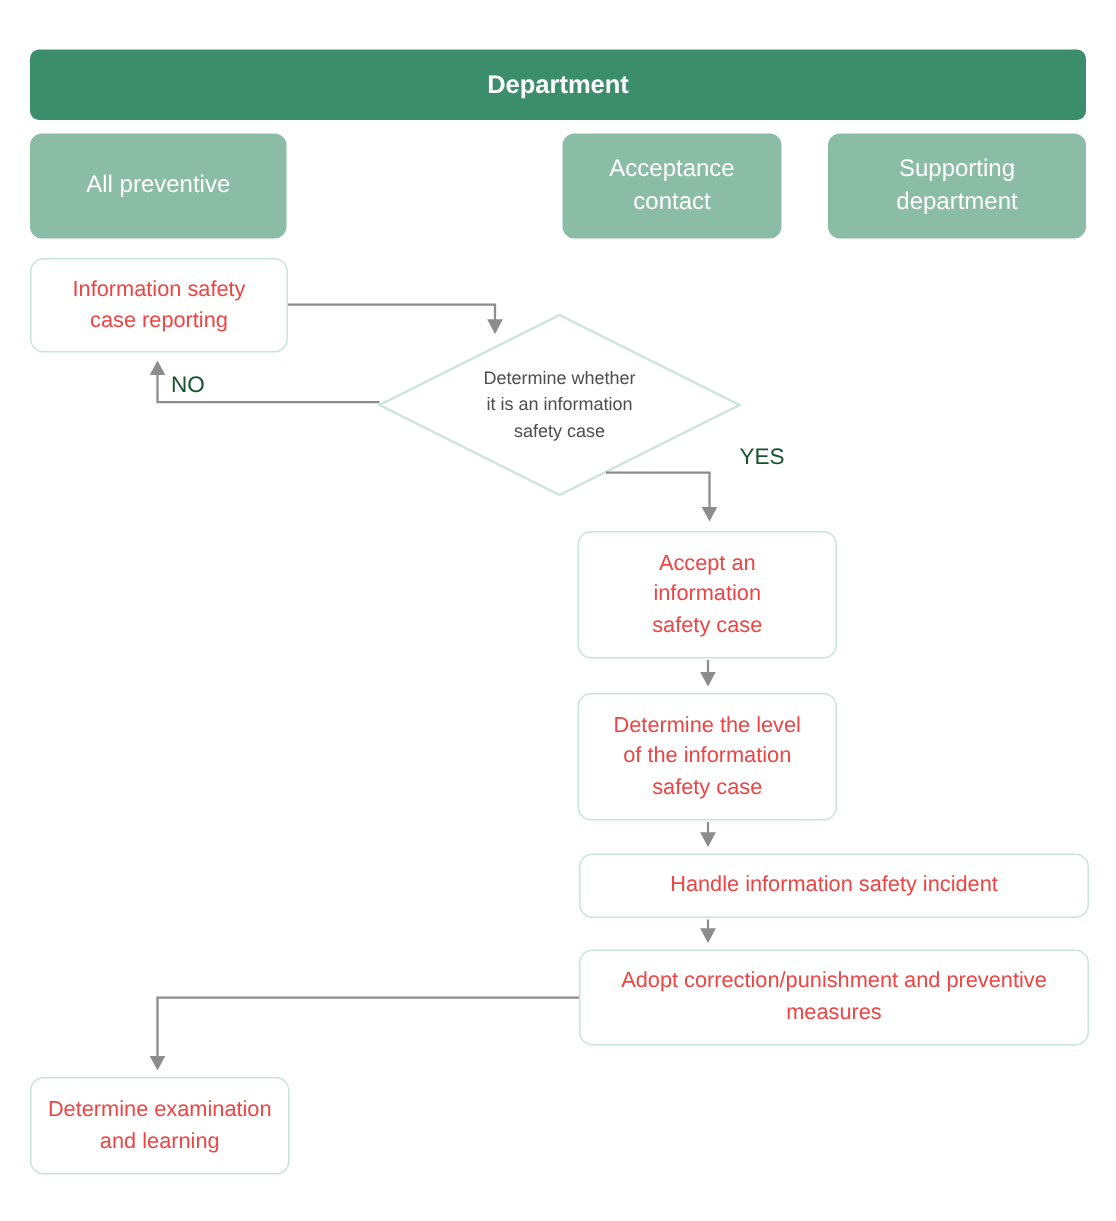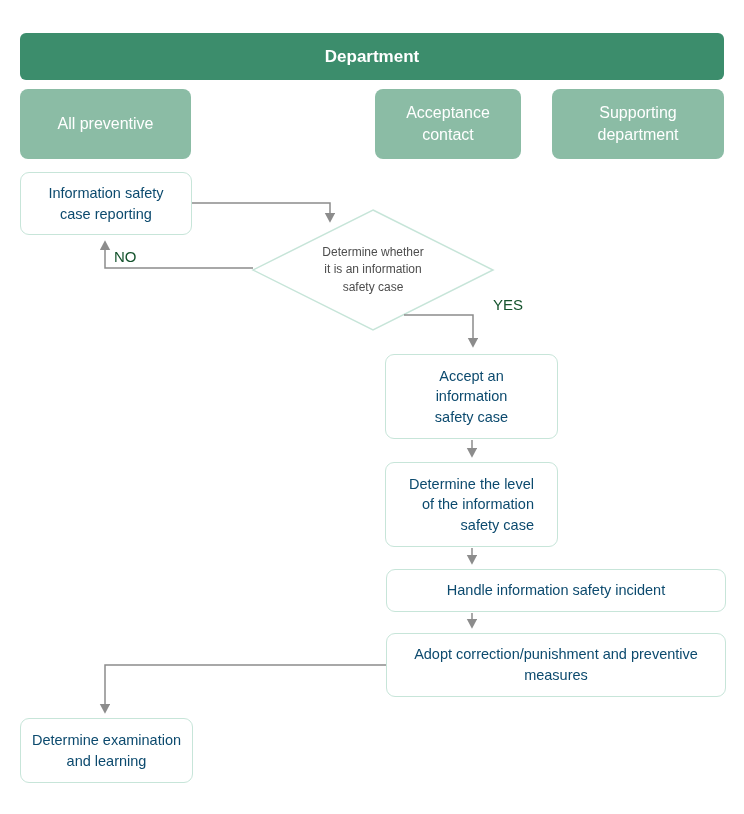--- a/index.html
+++ b/index.html
@@ -25,26 +25,26 @@
   }
   .col1 { left: 20px;  width: 171px; }
   .col2 { left: 197px; width: 171px; }
   .col3 { left: 375px; width: 146px; }
   .col4 { left: 552px; width: 172px; }
 
   .node {
     position: absolute; background: #ffffff;
     border: 1.5px solid #c7e5d9; border-radius: 9px;
     display: flex; align-items: center; justify-content: center;
-    color: #0c4a6e; font-size: 14.5px; text-align: center;
+    color: #ef4444; font-size: 14.5px; text-align: center;
     white-space: pre-line; line-height: 1.42; z-index: 2;
   }
   .n-reporting { left: 20px;  top: 172px; width: 172px; height: 63px; }
   .n-accept    { left: 385px; top: 354px; width: 173px; height: 85px; }
-  .n-level     { left: 385px; top: 462px; width: 173px; height: 85px; text-align: right; }
+  .n-level     { left: 385px; top: 462px; width: 173px; height: 85px; }
   .n-handle    { left: 386px; top: 569px; width: 340px; height: 43px; }
   .n-adopt     { left: 386px; top: 633px; width: 340px; height: 64px; }
   .n-incident  { left: 20px;  top: 718px; width: 173px; height: 65px; }
 
   .diamond-label {
     position: absolute; left: 283px; top: 228px; width: 180px; height: 84px;
     display: flex; align-items: center; justify-content: center;
     color: #4d4d4d; font-size: 12px; text-align: center;
     white-space: pre-line; line-height: 1.45; z-index: 2;
   }

